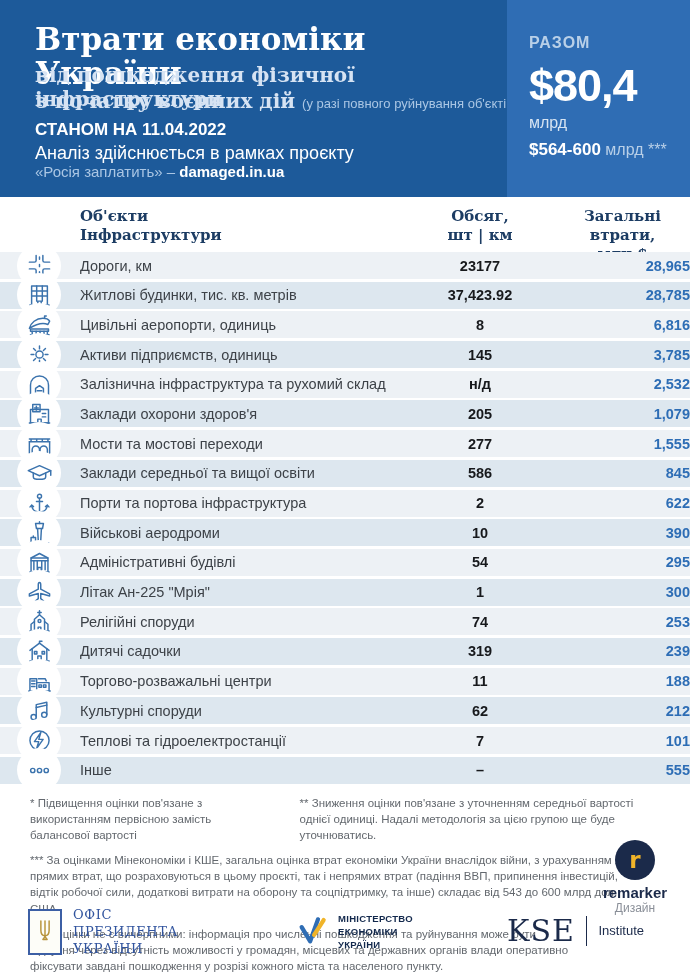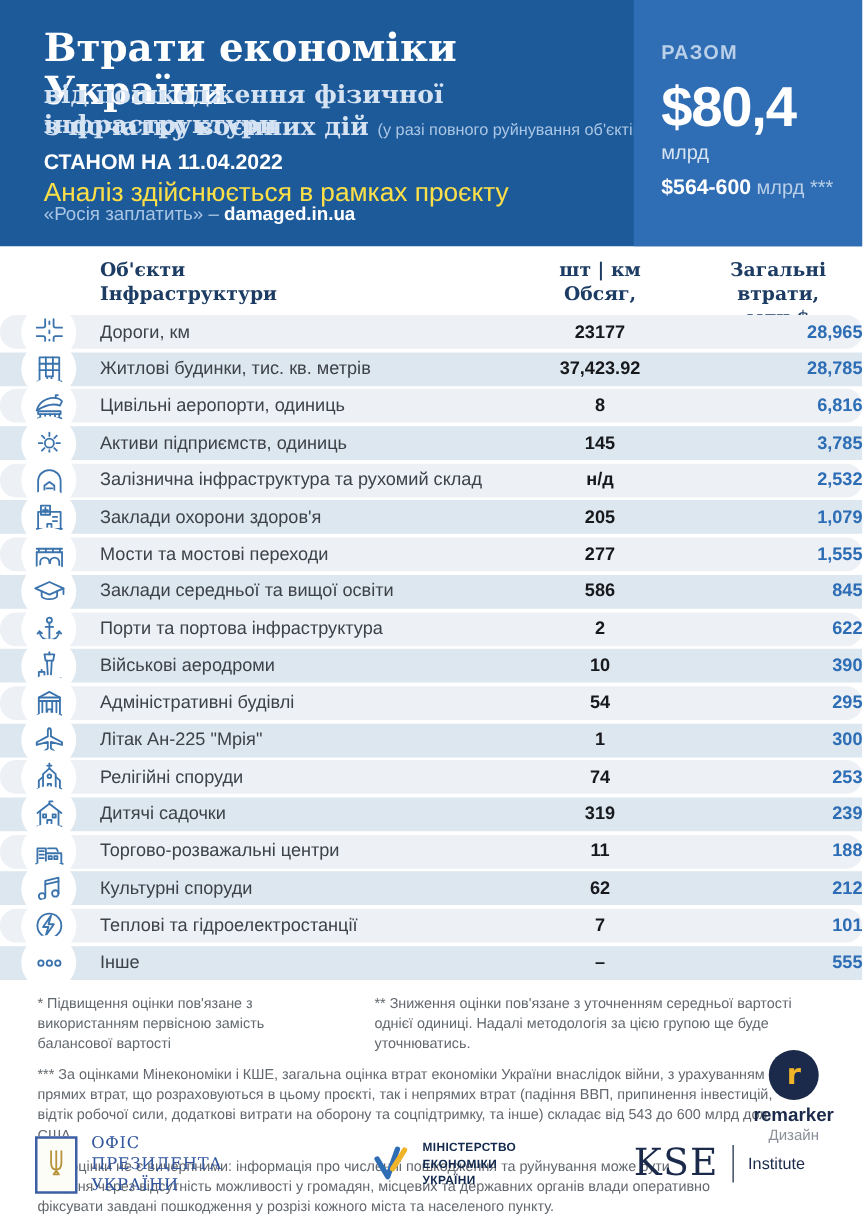--- a/index.html
+++ b/index.html
@@ -11,41 +11,41 @@
   .header-right{position:absolute;top:0;left:507px;width:183px;height:197px;background:#2f6db4;
                 box-sizing:border-box;padding:34px 10px 0 22px;}
   .h-title{position:absolute;left:35px;top:22px;width:470px;color:#ffffff;
            font-family:"DejaVu Serif","Liberation Serif",serif;font-weight:700;font-size:31px;line-height:1.1;}
   .h-sub1{position:absolute;left:35px;top:63px;width:480px;color:#d6e3f3;
           font-family:"DejaVu Serif","Liberation Serif",serif;font-weight:700;font-size:20px;}
   .h-sub2{position:absolute;left:35px;top:89px;width:490px;color:#d6e3f3;
           font-family:"DejaVu Serif","Liberation Serif",serif;font-weight:700;font-size:20px;}
   .h-sub2 .note{font-family:"Liberation Sans",sans-serif;font-weight:400;font-size:13px;color:#aac6e4;}
   .h-asof{position:absolute;left:35px;top:120px;color:#ffffff;font-weight:700;font-size:17px;}
-  .h-proj1{position:absolute;left:35px;top:143px;color:#fde047;font-size:21px;}
+  .h-proj1{position:absolute;left:35px;top:143px;color:#ffffff;font-size:18px;}
   .h-proj2{position:absolute;left:35px;top:163px;color:#aac6e4;font-size:15px;}
   .h-proj2 .site{color:#ffffff;font-weight:700;}
   .t-label{color:#b9d0e8;font-weight:700;font-size:16px;letter-spacing:1px;}
   .t-value{color:#ffffff;font-weight:700;font-size:45px;letter-spacing:-1px;margin-top:8px;}
   .t-unit{color:#d7e4f2;font-size:16px;margin-top:2px;}
   .t-range{margin-top:8px;font-size:16px;color:#b9d0e8;}
   .t-range .big{color:#ffffff;font-weight:700;font-size:17px;}
 
   
   .thead{position:absolute;top:205px;left:0;width:620px;height:46px;
          font-family:"DejaVu Serif","Liberation Serif",serif;color:#1c3c63;font-weight:700;font-size:15px;line-height:1.25;}
   .th-obj{position:absolute;left:80px;top:2px;}
   .th-vol{position:absolute;left:405px;width:150px;top:2px;text-align:center;}
   .th-loss{position:absolute;left:555px;width:135px;top:2px;text-align:center;}
 
   
   .rows{position:absolute;top:252px;left:0;width:690px;}
   .row{position:relative;display:flex;align-items:center;height:27px;margin-bottom:2.7px;
        padding-left:80px;box-sizing:border-box;font-size:14.5px;}
-  .row-light{background:#edf1f5;border-radius:13px;}
+  .row-light{background:#edf1f5;}
   .row-dark{background:#dde7ef;}
   .icon-circle{position:absolute;left:17px;top:50%;transform:translateY(-50%);
                width:44px;height:44px;border-radius:50%;background:#ffffff;
                display:flex;align-items:center;justify-content:center;z-index:2;}
   .row-label{flex:1;color:#3d4248;}
   .row-volume{width:150px;text-align:center;font-weight:700;color:#17191c;}
   .row-loss{width:135px;text-align:right;font-weight:700;color:#2d6db5;}
 
   
   .fns{position:absolute;left:30px;top:795px;width:632px;font-size:11.5px;color:#63686e;line-height:1.4;}
@@ -103,22 +103,22 @@
       </div>
     </div>
   </div>
 
   <div class="thead">
     <div class="th-obj">
       <div>Об'єкти</div>
       <div>Інфраструктури</div>
     </div>
     <div class="th-vol">
+      <div>Обсяг,</div>
       <div>шт | км</div>
-      <div>Обсяг,</div>
     </div>
     <div class="th-loss">
       <div>Загальні</div>
       <div>втрати,</div>
       <div>млн $</div>
     </div>
   </div>
 
   <div class="rows">
     <div class="row row-light">

